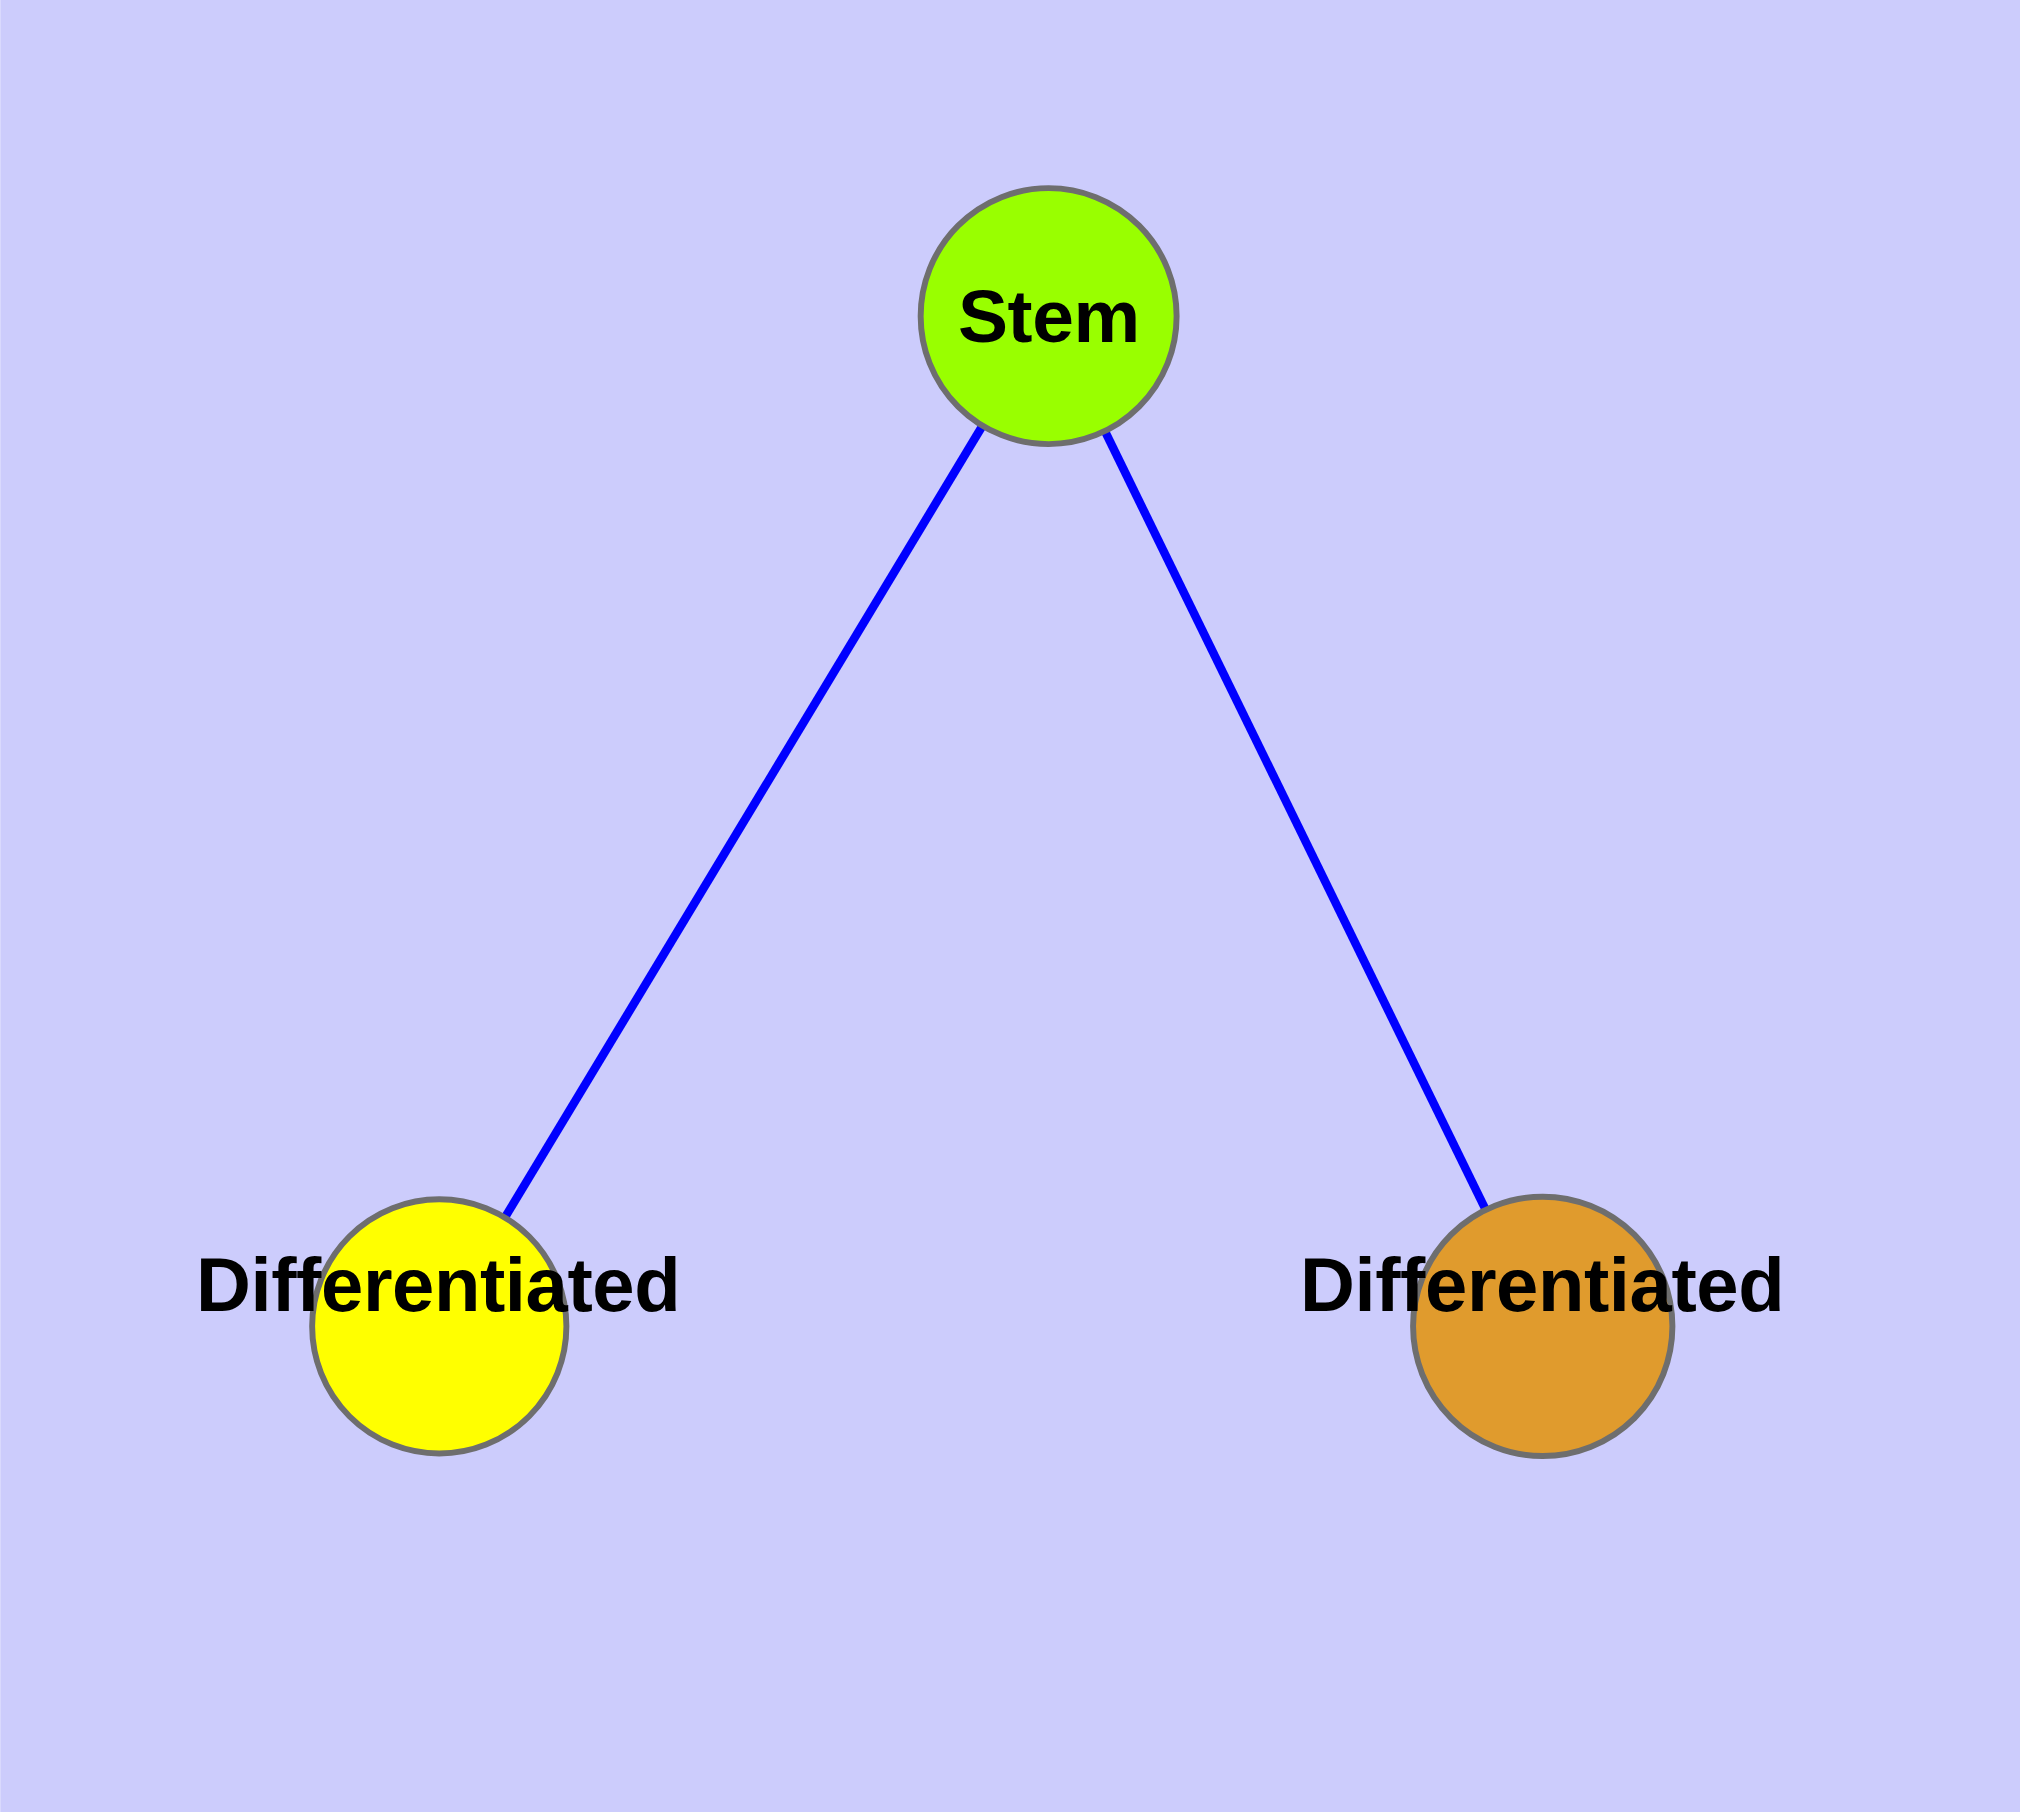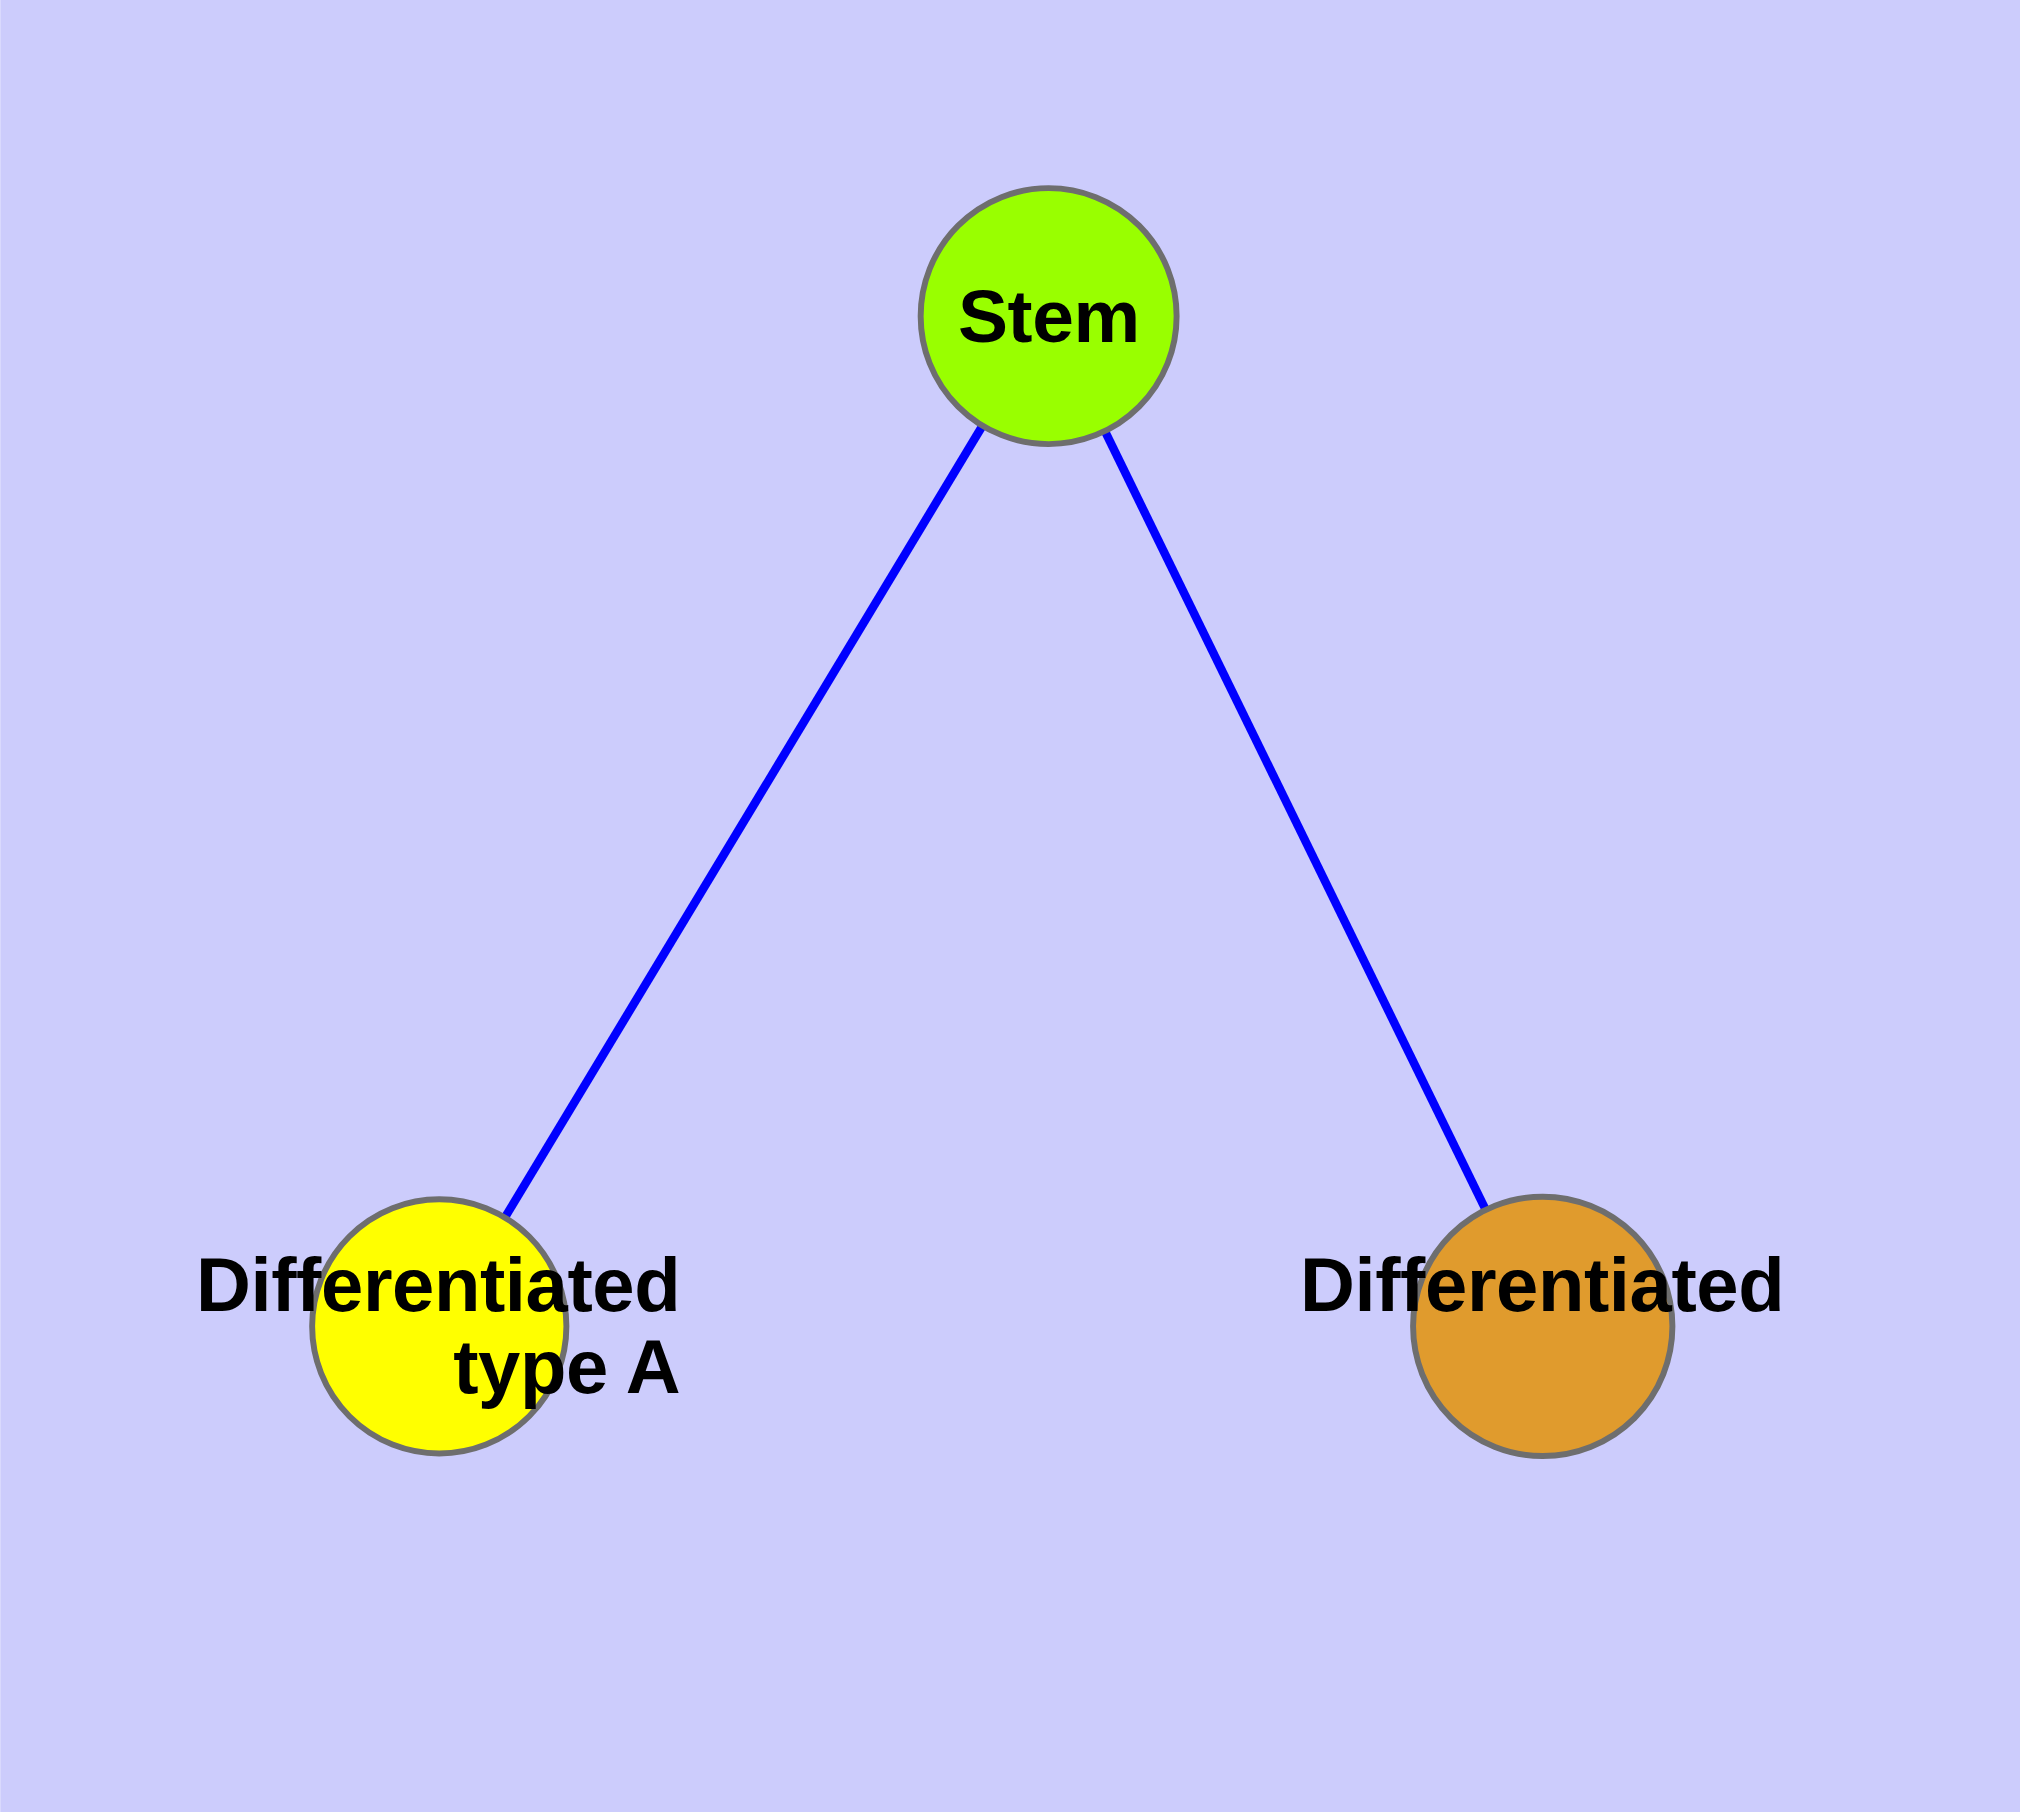--- a/index.html
+++ b/index.html
@@ -26,21 +26,21 @@
     left: 0;
     top: 0;
     width: 2021px;
     height: 1812px;
     display: block;
   }
   .node-label-html {
     position: absolute;
     color: #000000;
     font-weight: bold;
-    text-align: right;
+    text-align: left;
     white-space: pre;
     line-height: 1.08;
     letter-spacing: -0.4px;
     pointer-events: none;
     user-select: none;
   }
 </style>
 </head>
 <body>
 
@@ -53,18 +53,18 @@
           <line x1="1304.002218057925" y1="509.9925281733215" x2="1752.1190643282007" y2="1426.2108485063727" stroke="#0000ff" stroke-width="10" stroke-linecap="butt"></line>
         </g>
       <g id="nodes-layer">
           <circle cx="1237" cy="373" r="151" fill="#99ff00" stroke="#6e6e6e" stroke-width="7"></circle>
           <circle cx="518" cy="1565" r="150" fill="#ffff00" stroke="#6e6e6e" stroke-width="7"></circle>
           <circle cx="1820" cy="1565" r="153" fill="#e09b2d" stroke="#6e6e6e" stroke-width="7"></circle>
         </g>
     </svg>
     <div id="labels-layer">
         <div class="node-label-html" style="font-size: 75px; color: rgb(0, 0, 0); left: 958px; top: 276px;"><div>Stem</div></div>
-        <div class="node-label-html" style="font-size: 76px; color: rgb(0, 0, 0); left: 196px; top: 1244px;"><div>Differentiated</div><div>type A</div></div>
+        <div class="node-label-html" style="font-size: 76px; color: rgb(0, 0, 0); left: 196px; top: 1244px;"><div>Differentiated</div></div>
         <div class="node-label-html" style="font-size: 76px; color: rgb(0, 0, 0); left: 1300px; top: 1244px;"><div>Differentiated</div></div>
       </div>
   </div>
 </div>
 
 
 </body></html>

